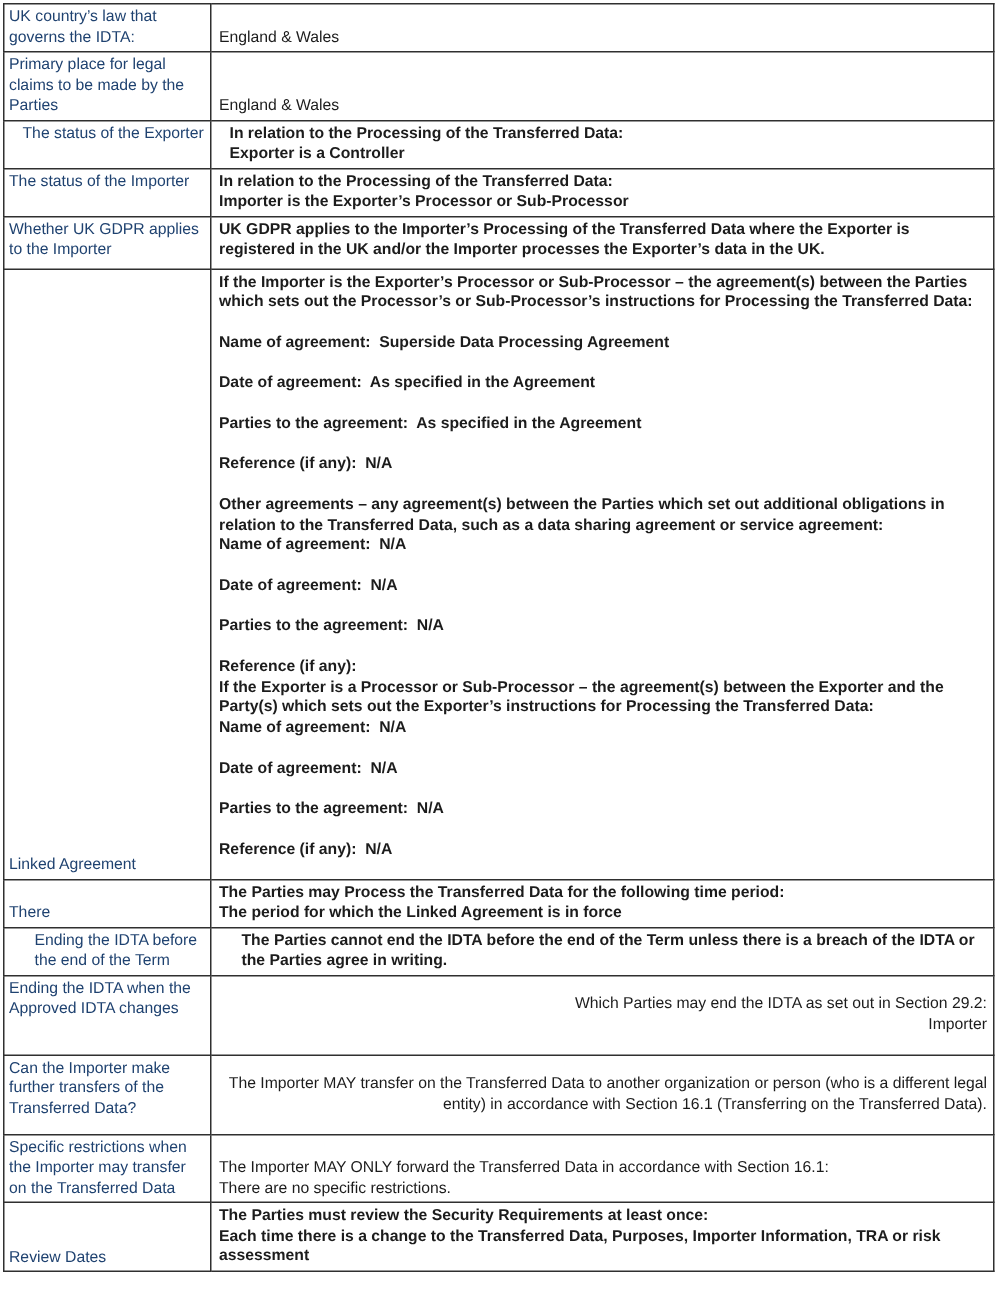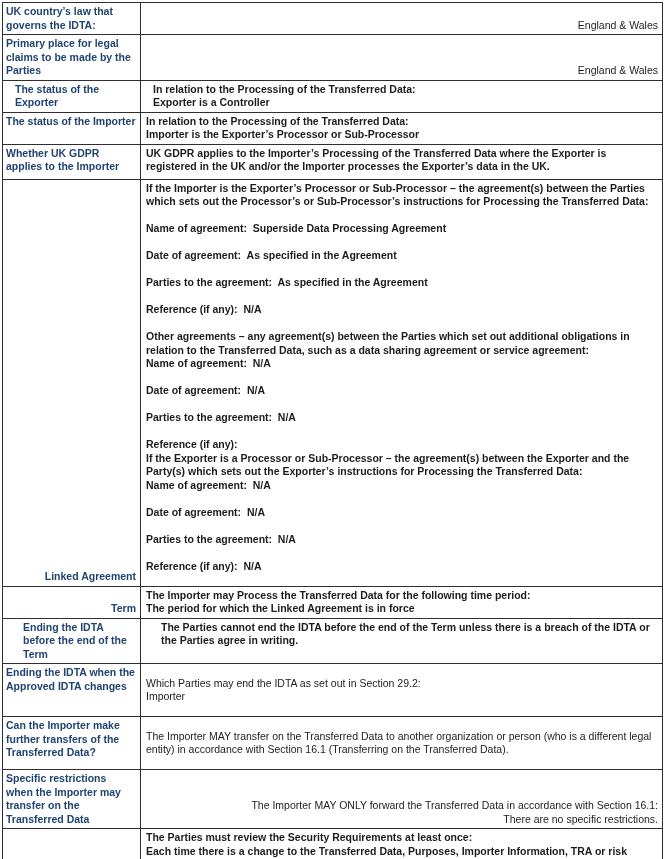--- a/index.html
+++ b/index.html
@@ -18,30 +18,30 @@
   col.c-value { width:522px; }
   td {
     border:1px solid #2f2f2f;
     font-size:10.5px;
     line-height:13.5px;
     padding:2px 4px 2px 3px;
     overflow:hidden;
   }
   td.label {
     color:#1f4270;
-    font-weight:bold;
+    font-weight:normal;
   }
   td.value {
     color:#1c1c1c;
     white-space:pre-wrap;
     padding-left:5px;
   }
   .va-t { vertical-align:top;font-weight:bold; }
-  .va-b { vertical-align:bottom;text-align:right; }
-  .va-m { vertical-align:middle; }
+  .va-b { vertical-align:bottom; }
+  .va-m { vertical-align:middle;text-align:right; }
   tr.r1  td { height:30px; }
   tr.r2  td { height:31px; }
   tr.r3  td { height:32px;padding-left:12px; }
   tr.r4  td { height:32px; }
   tr.r5  td { height:35px; }
   tr.r6  td { height:407px; }
   tr.r7  td { height:32px; }
   tr.r8  td { height:32px;padding-left:20px; }
   tr.r9  td { height:53px; }
   tr.r10 td { height:53px; }
@@ -102,22 +102,22 @@
 If the Exporter is a Processor or Sub-Processor – the agreement(s) between the Exporter and the Party(s) which sets out the Exporter’s instructions for Processing the Transferred Data:
 Name of agreement:  N/A
 
 Date of agreement:  N/A
 
 Parties to the agreement:  N/A
 
 Reference (if any):  N/A</td>
     </tr>
     <tr class="r7">
-      <td class="label va-b">Term</td>
-      <td class="value va-t">The Importer may Process the Transferred Data for the following time period:
+      <td class="label va-b">There</td>
+      <td class="value va-t">The Parties may Process the Transferred Data for the following time period:
 The period for which the Linked Agreement is in force</td>
     </tr>
     <tr class="r8">
       <td class="label va-t">Ending the IDTA before the end of the Term</td>
       <td class="value va-t">The Parties cannot end the IDTA before the end of the Term unless there is a breach of the IDTA or the Parties agree in writing.</td>
     </tr>
     <tr class="r9">
       <td class="label va-t">Ending the IDTA when the Approved IDTA changes</td>
       <td class="value va-m">Which Parties may end the IDTA as set out in Section 29.2:
 Importer</td>

